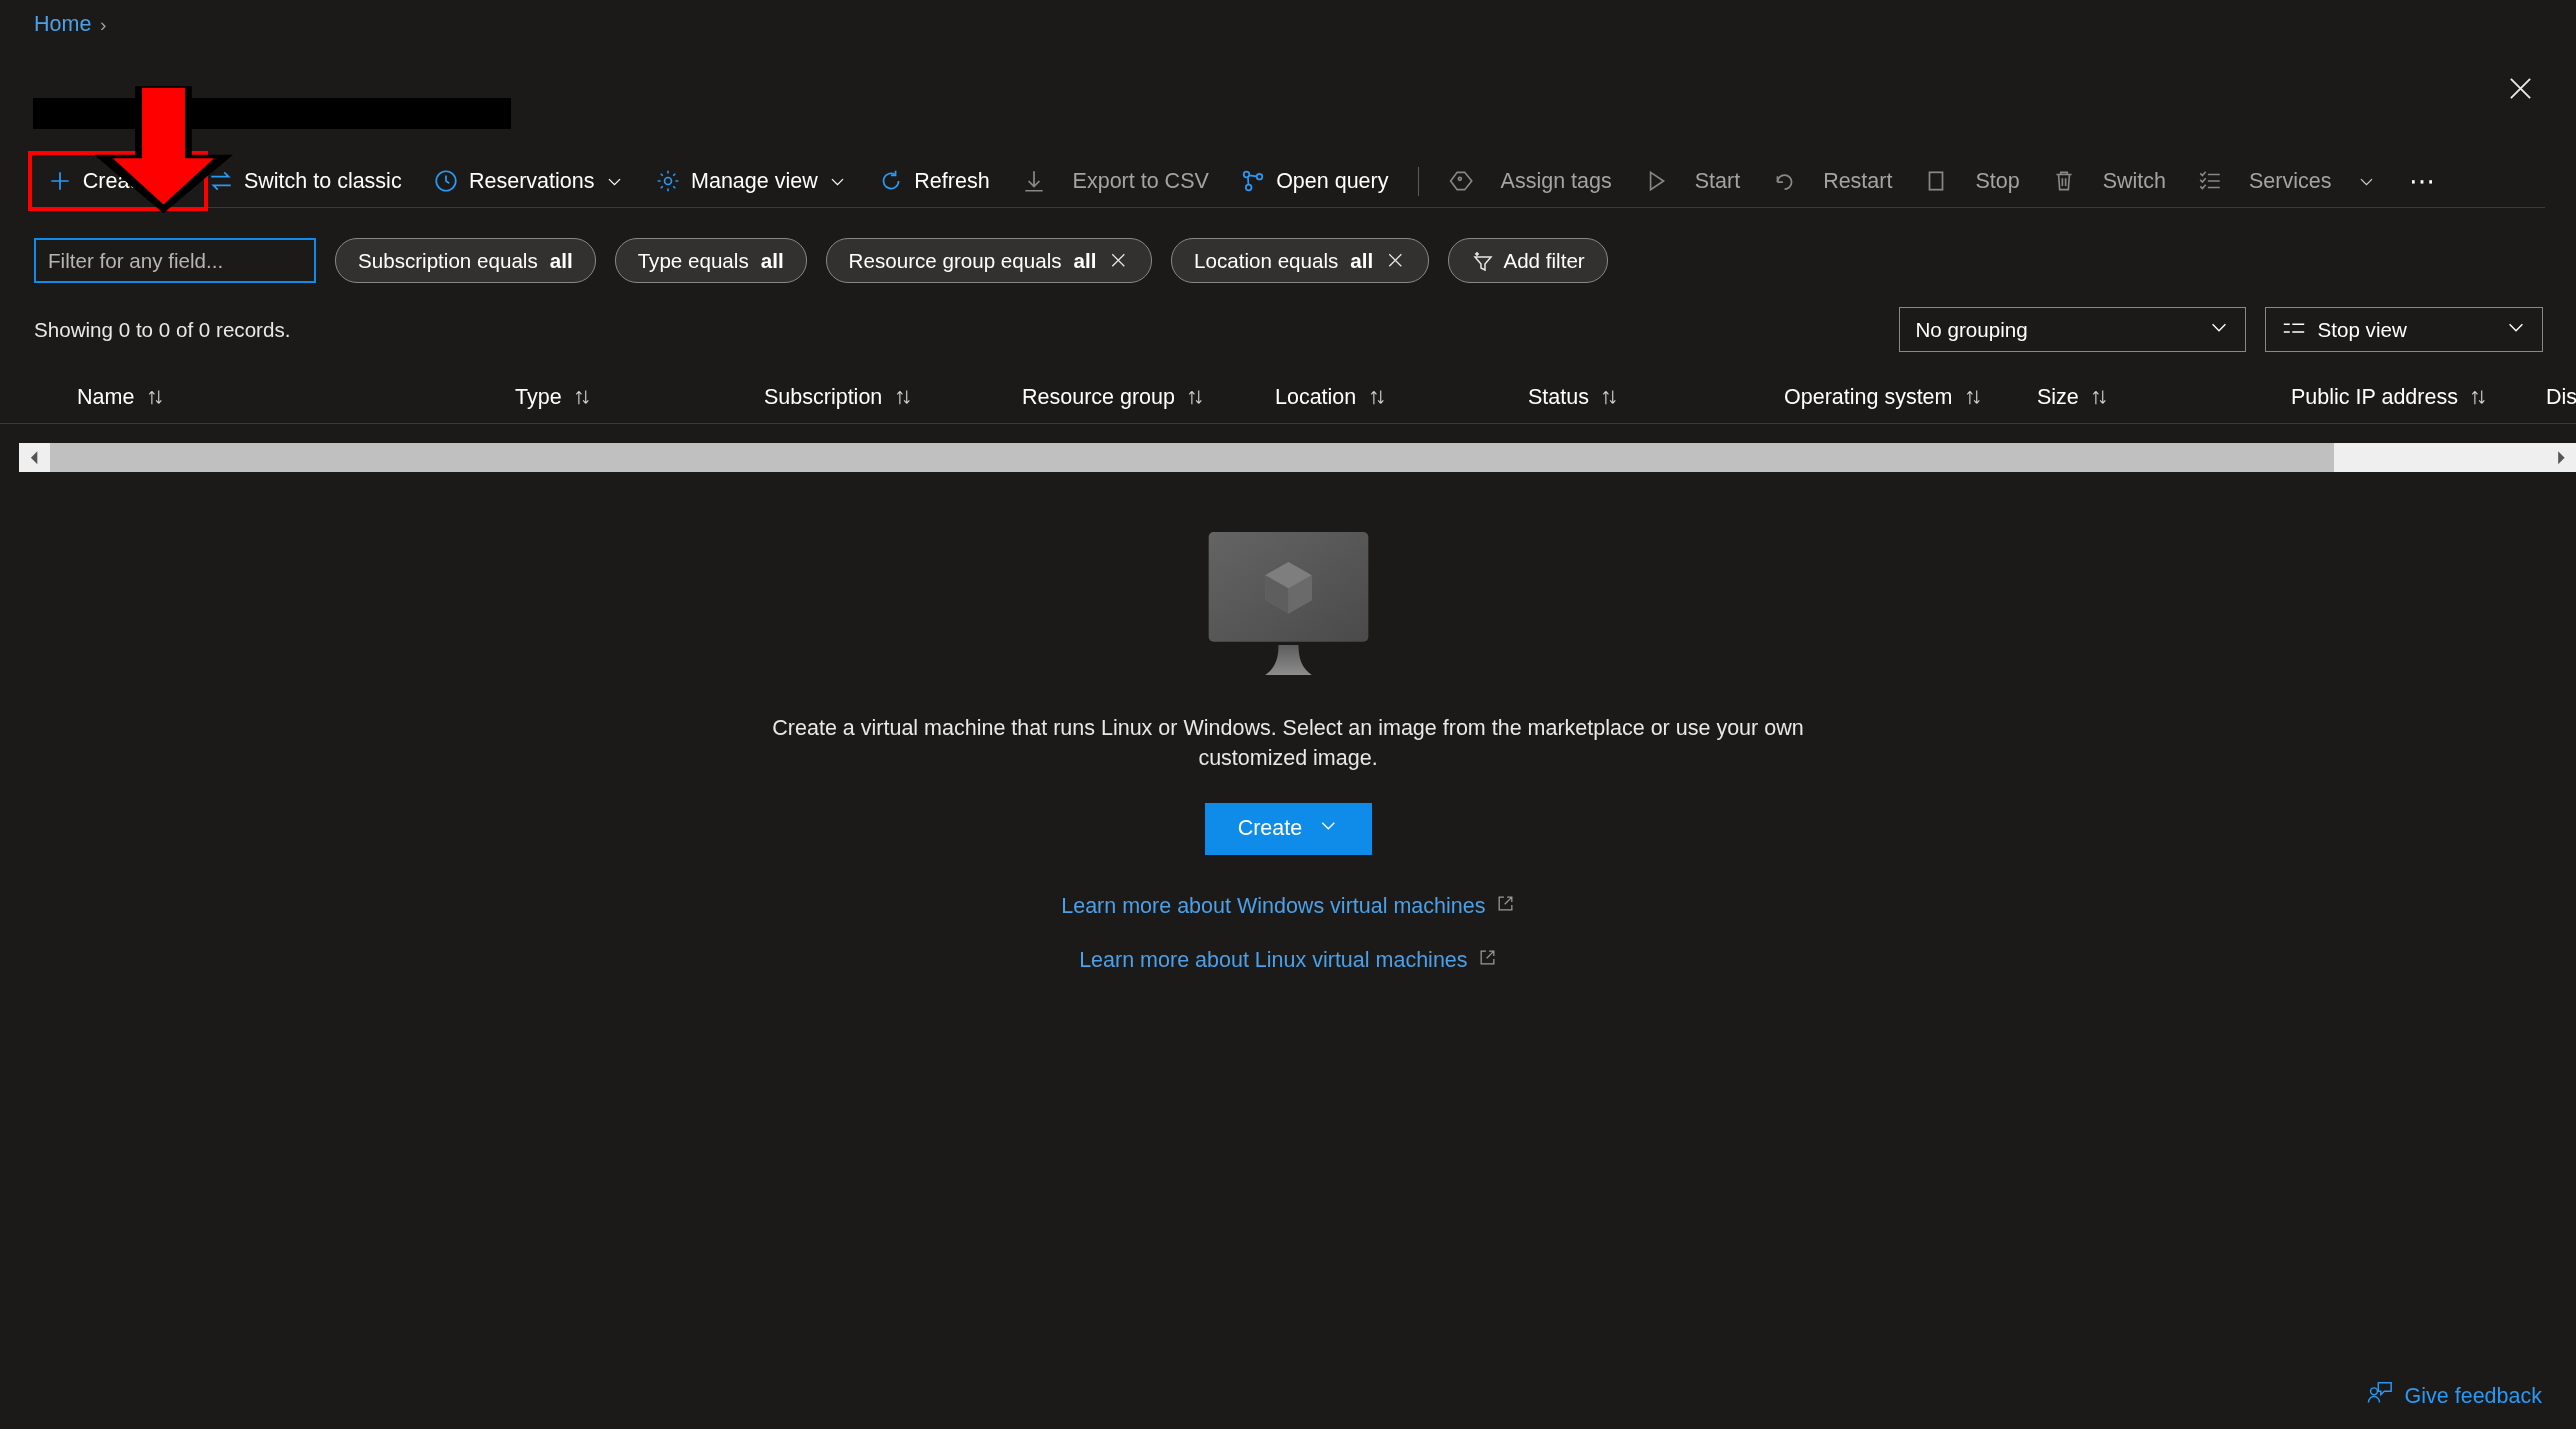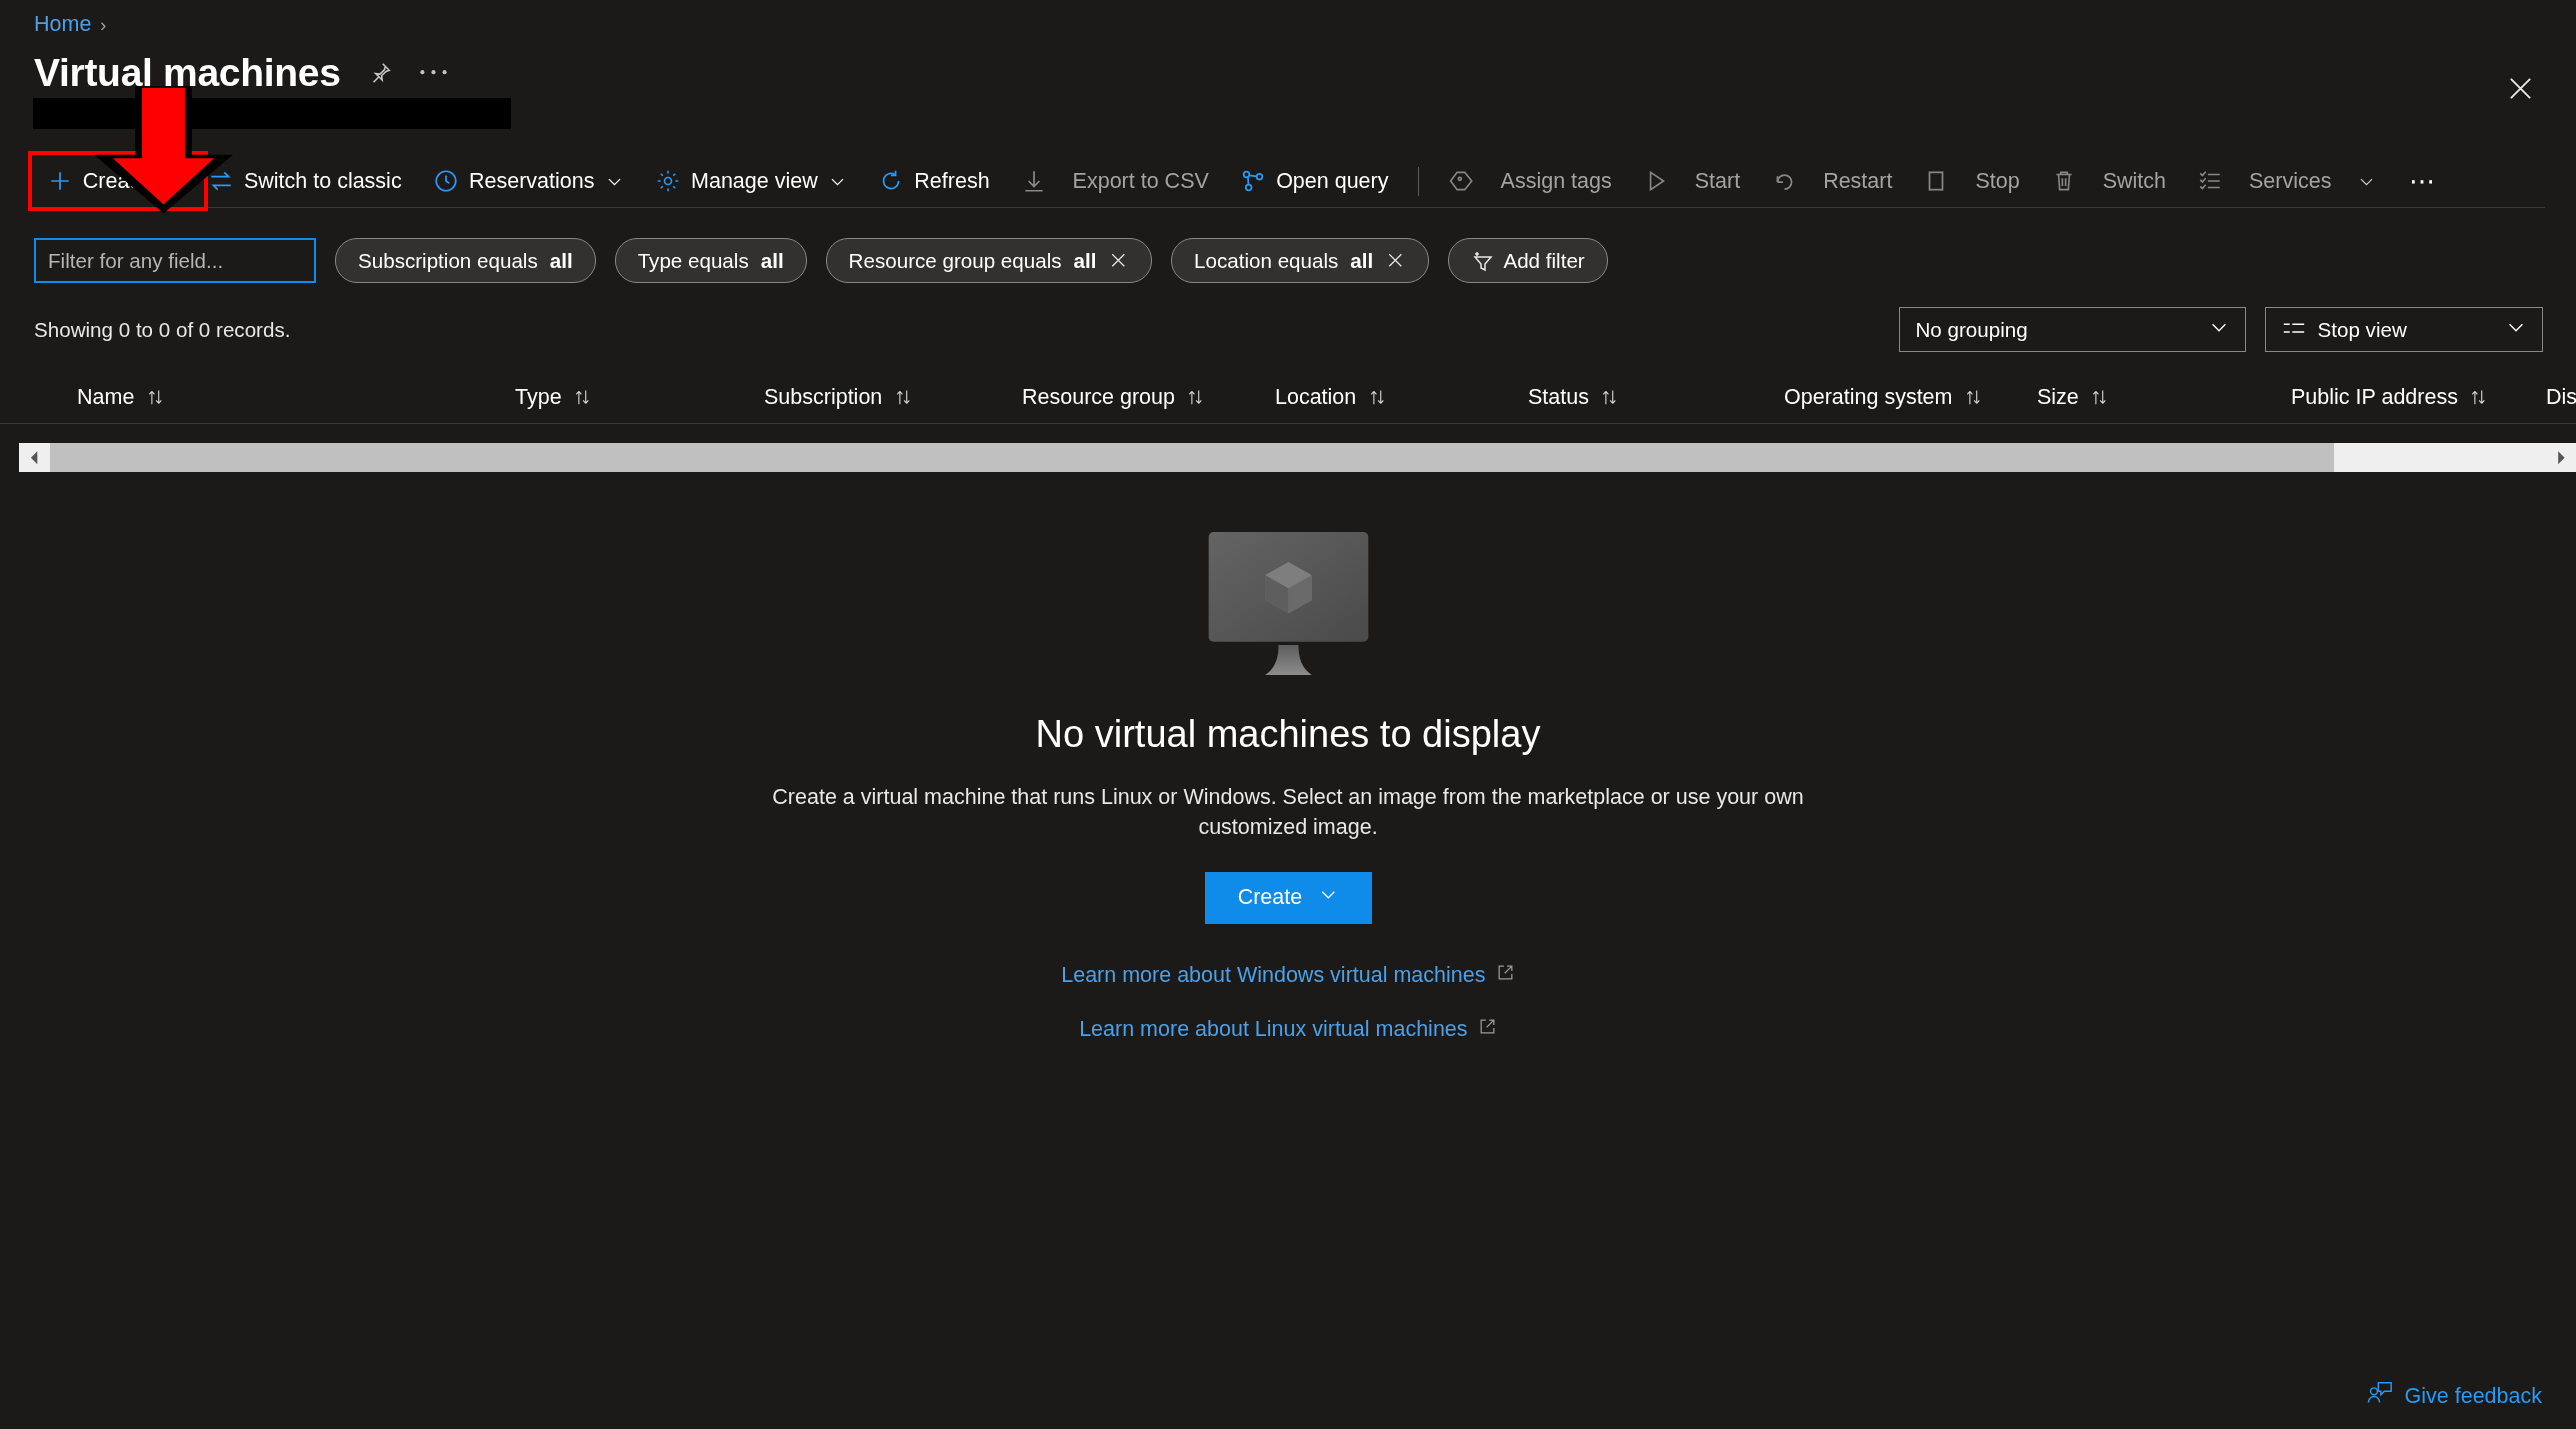--- a/index.html
+++ b/index.html
@@ -172,35 +172,20 @@
 </head>
 <body>
 
 <div class="page">
 
   <div class="breadcrumb">
     <span class="crumb">Home</span>
     <span class="chev">›</span>
   </div>
 
-  <div class="title-row">
-    <span class="page-title">Virtual machines</span>
-    <span class="title-icon">
-      <svg width="26" height="26" viewBox="0 0 24 24" fill="none" stroke="#d6d6d6" stroke-width="1.5">
-        <path d="M14.5 3.5l6 6-3 1-4 4 .5 4-3-3-5 5 5-5-3-3 4 .5 4-4 1-3z"></path>
-      </svg>
-    </span>
-    <span class="title-icon">
-      <svg width="29" height="10.3" viewBox="0 0 34 12" fill="#d6d6d6">
-        <circle cx="4" cy="6" r="2.4"></circle>
-          <circle cx="17" cy="6" r="2.4"></circle>
-          <circle cx="30" cy="6" r="2.4"></circle>
-      </svg>
-    </span>
-  </div>
 
   <div class="close-btn">
     <svg width="33" height="33" viewBox="0 0 24 24" stroke="#e8e8e8" stroke-width="1.4" fill="none">
       <path d="M5 5 L19 19 M19 5 L5 19"></path>
     </svg>
   </div>
 
   <div class="redaction"></div>
 
   <div class="commandbar">
@@ -536,21 +521,20 @@
       <rect x="2" y="0" width="96" height="66" rx="3" fill="url(#scr)"></rect>
       <path d="M56 68h-12c0 8-2 14-8 18h28c-6-4-8-10-8-18z" fill="url(#stand)"></path>
       <g>
         <path d="M50 18 L64 26 L64 41 L50 49 L36 41 L36 26 Z" fill="#6f6f6f"></path>
         <path d="M50 18 L64 26 L50 34 L36 26 Z" fill="#7e7e7e"></path>
         <path d="M36 26 L50 34 L50 49 L36 41 Z" fill="#5e5e5e"></path>
         <path d="M64 26 L64 41 L50 49 L50 34 Z" fill="#6a6a6a"></path>
       </g>
     </svg>
 
-    <div class="empty-title">No virtual machines to display</div>
     <div class="empty-desc">Create a virtual machine that runs Linux or Windows. Select an image from the marketplace or use your own customized image.</div>
 
     <button class="create-primary">
       <span>Create</span>
       <span>
         <svg width="20.6" height="20.6" viewBox="0 0 24 24" stroke="#ffffff" stroke-width="1.5" fill="none">
             <path d="M5 9l7 7 7-7"></path>
           </svg>
       </span>
     </button>

